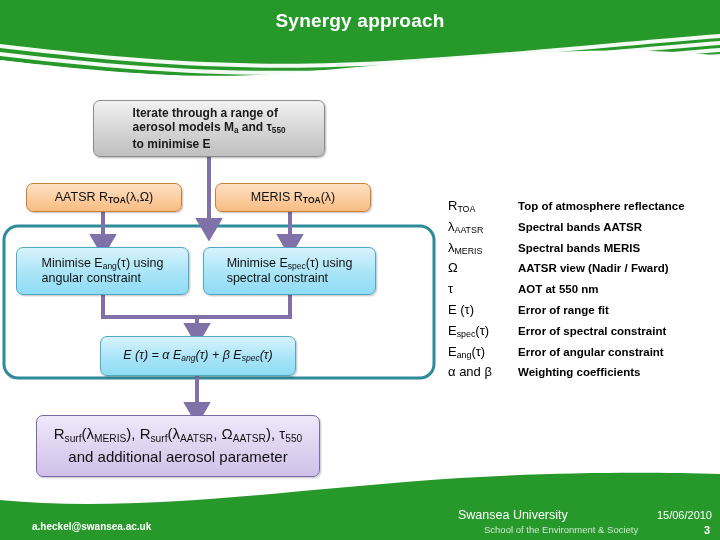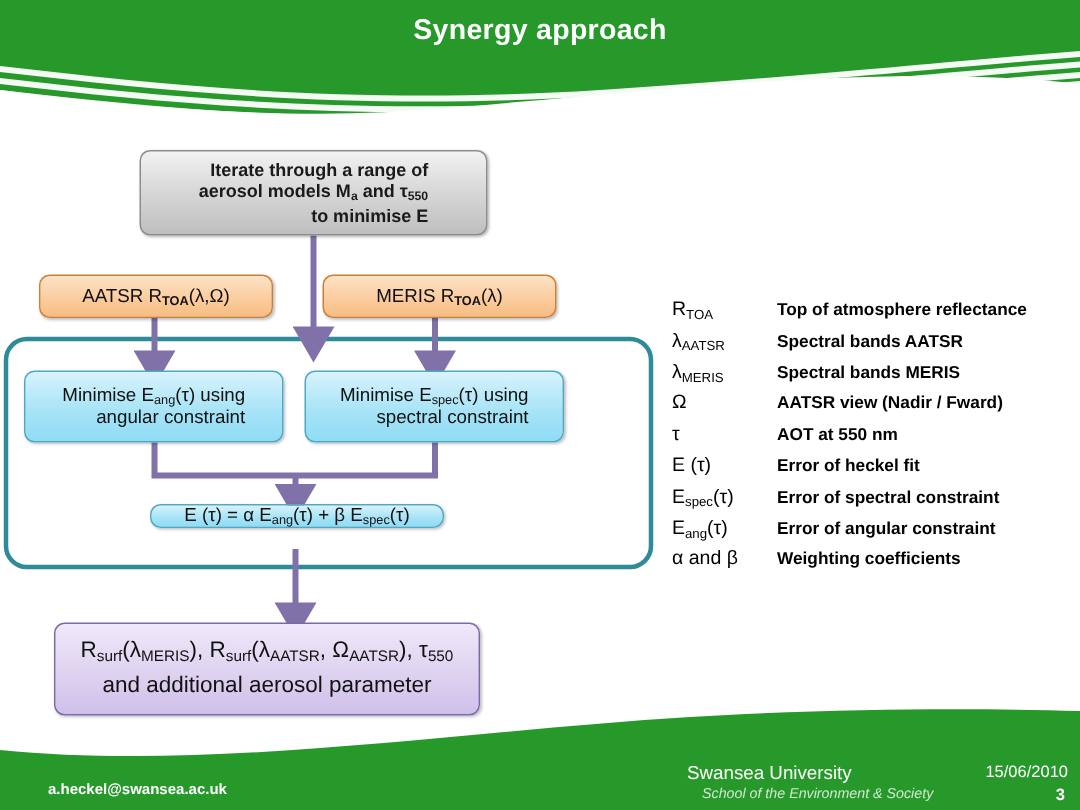--- a/index.html
+++ b/index.html
@@ -48,21 +48,21 @@
     width: 440px; height: 420px;
     z-index: 1;
   }
 
   .node {
     position: absolute;
     box-sizing: border-box;
     display: flex;
     align-items: center;
     justify-content: center;
-    text-align: right;
+    text-align: left;
     z-index: 3;
     border-radius: 7px;
     line-height: 1.22;
   }
 
   
   #box-iterate {
     left: 93px; top: 22px;
     width: 232px; height: 57px;
     background: linear-gradient(to bottom, #f2f2f2 0%, #d9d9d9 45%, #bfbfbf 100%);
@@ -88,22 +88,23 @@
   .box-blue {
     background: linear-gradient(to bottom, #d8f3fc 0%, #a8e4f7 55%, #8fdcf4 100%);
     border: 1px solid #4fa8c4;
     font-size: 12.5px;
     color: #111111;
     box-shadow: 1px 1px 2px rgba(0,0,0,0.25);
   }
   #box-min-ang  { left: 16px;  top: 169px; width: 173px; height: 48px; }
   #box-min-spec { left: 203px; top: 169px; width: 173px; height: 48px; }
   #box-equation {
-    left: 100px; top: 258px; width: 196px; height: 16px;
+    left: 100px; top: 258px; width: 196px; height: 40px;
     font-size: 12.5px;
+    font-style: italic;
   }
 
   
   #box-result {
     left: 36px; top: 337px;
     width: 284px; height: 62px;
     background: linear-gradient(to bottom, #efe9fa 0%, #ded2f0 55%, #cfc0ea 100%);
     border: 1px solid #7b6aa6;
     font-size: 15px;
     color: #111111;
@@ -164,22 +165,21 @@
     z-index: 5;
     line-height: 1.25;
   }
   #footer-uni .uni-name {
     font-size: 12.5px;
     color: #ffffff;
   }
   #footer-uni .uni-school {
     font-size: 9.5px;
     color: #cfe7cf;
-    margin-left: 10px;
-    font-style: italic;
+    margin-left: 26px;
   }
   #footer-date {
     position: absolute;
     right: 8px; top: 509px;
     font-size: 11px;
     color: #ffffff;
     z-index: 5;
     text-align: right;
   }
   #footer-page {
@@ -300,21 +300,21 @@
     <div class="legend-desc">AATSR view (Nadir / Fward)</div>
   </div>
 
   <div class="legend-row">
     <div class="legend-sym"><span>τ</span><sub></sub></div>
     <div class="legend-desc">AOT at 550 nm</div>
   </div>
 
   <div class="legend-row">
     <div class="legend-sym"><span>E (τ)</span><sub></sub></div>
-    <div class="legend-desc">Error of heckel fit</div>
+    <div class="legend-desc">Error of range fit</div>
   </div>
 
   <div class="legend-row">
     <div class="legend-sym"><span>E</span><sub>spec</sub><span>(τ)</span></div>
     <div class="legend-desc">Error of spectral constraint</div>
   </div>
 
   <div class="legend-row">
     <div class="legend-sym"><span>E</span><sub>ang</sub><span>(τ)</span></div>
     <div class="legend-desc">Error of angular constraint</div>

